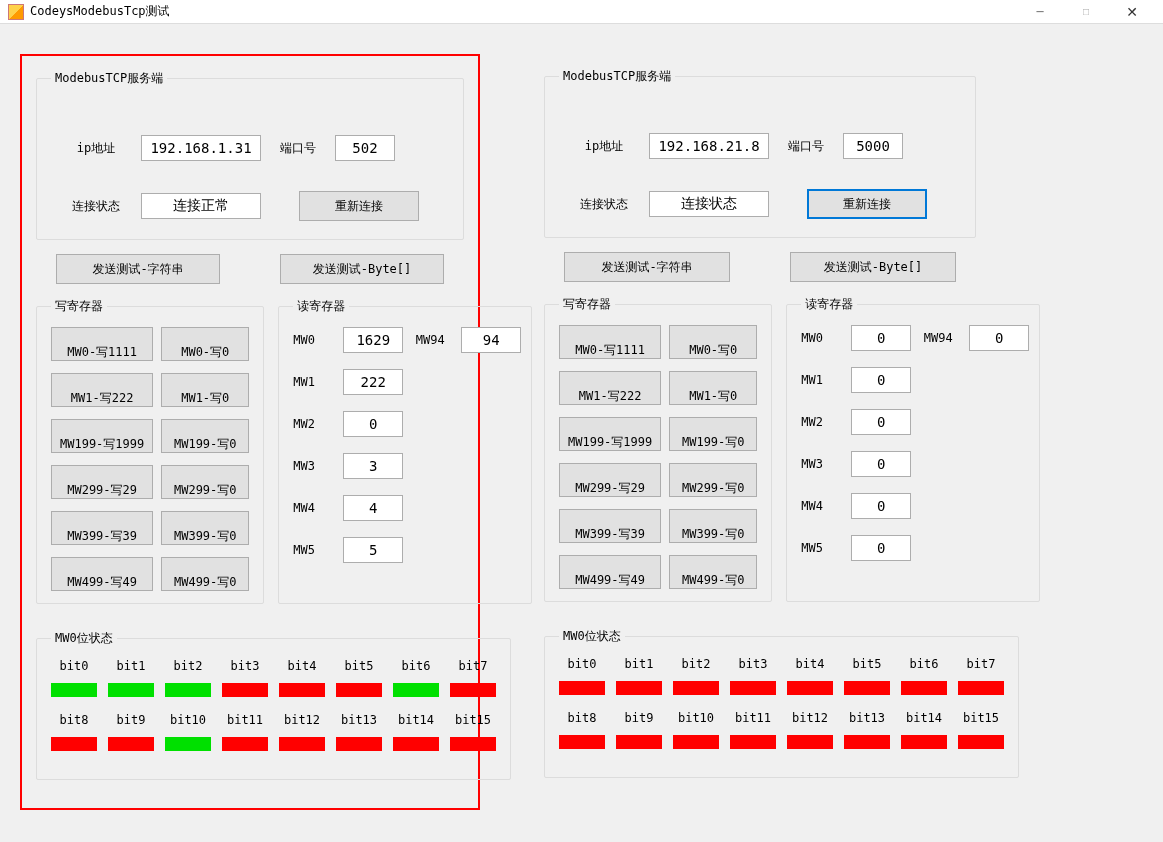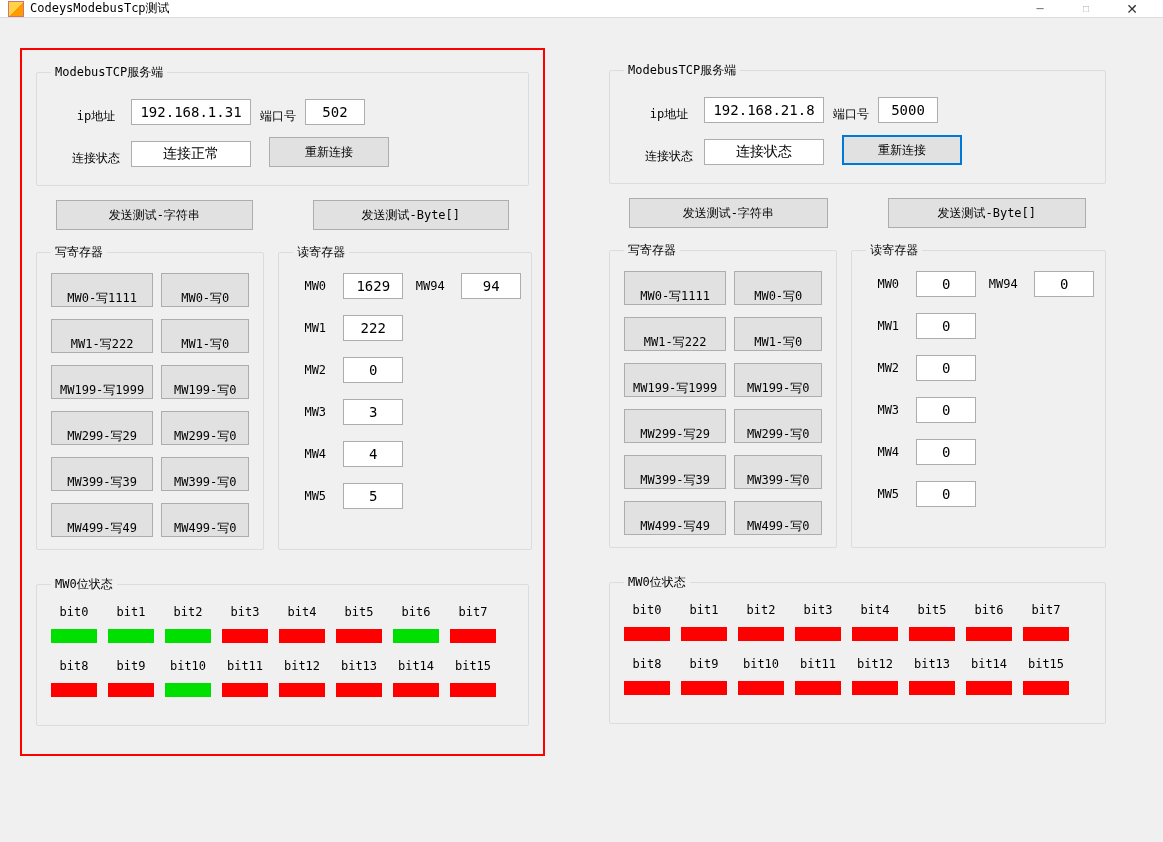--- a/index.html
+++ b/index.html
@@ -6,21 +6,21 @@
   body {
     margin: 0;
     font-family: "SimSun", "宋体", monospace;
     font-size: 12px;
     background: #f0f0f0;
     width: 1163px;
     height: 842px;
     overflow: hidden;
   }
   .titlebar {
-    height: 18px;
+    height: 24px;
     background: #fff;
     border-bottom: 1px solid #ddd;
     display: flex;
     align-items: center;
     padding: 0 8px;
   }
   .titlebar-icon {
     width: 16px; height: 16px;
     background: linear-gradient(135deg,#ffd24a 0 50%,#ff9a00 50% 100%);
     border:1px solid #c77;
@@ -36,40 +36,41 @@
     color:#333;
   }
   .win-btn.max { color:#aaa; }
   .win-btn.close { font-size:14px;}
   .main {
     padding: 30px 20px;
     display:flex;
     gap: 50px;
   }
   .panel {
-    width: 525px;
+    width: 460px;
     padding: 14px;
   }
   .panel.highlighted { border: 2px solid #ff0000; }
   fieldset.group {
     border: 1px solid #dcdcdc;
     border-radius: 2px;
     margin: 0 0 14px 0;
     padding: 12px 14px;
     background: transparent;
   }
   fieldset.group > legend {
     padding: 0 4px;
     color: #000;
   }
   .row {
     display:flex;
-    align-items:flex-end;
-    gap: 0;
+    align-items:center;
+    gap: 10px;
     margin-bottom: 12px;
+    margin-top: 30px;
   }
   .row:last-child{margin-bottom:0;}
   .lbl { width: 70px; text-align:center; }
   .textbox {
     border:1px solid #adadad;
     background:#fff;
     height: 26px;
     padding: 0 6px;
     display:flex;
     align-items:center;
@@ -113,21 +114,21 @@
     height: 30px;
     padding: 16px 8px;
   }
   .read-grid {
     display:grid;
     grid-template-columns: 44px 56px 50px 56px;
     row-gap: 16px;
     column-gap: 6px;
     align-items:center;
   }
-  .read-grid .lbl2 { text-align:center; }
+  .read-grid .lbl2 { text-align:left; }
   .bits-area { }
   .bit-row {
     display:flex;
     gap: 11px;
     margin-bottom:4px;
   }
   .bit-col {
     width: 46px;
     text-align:center;
   }

